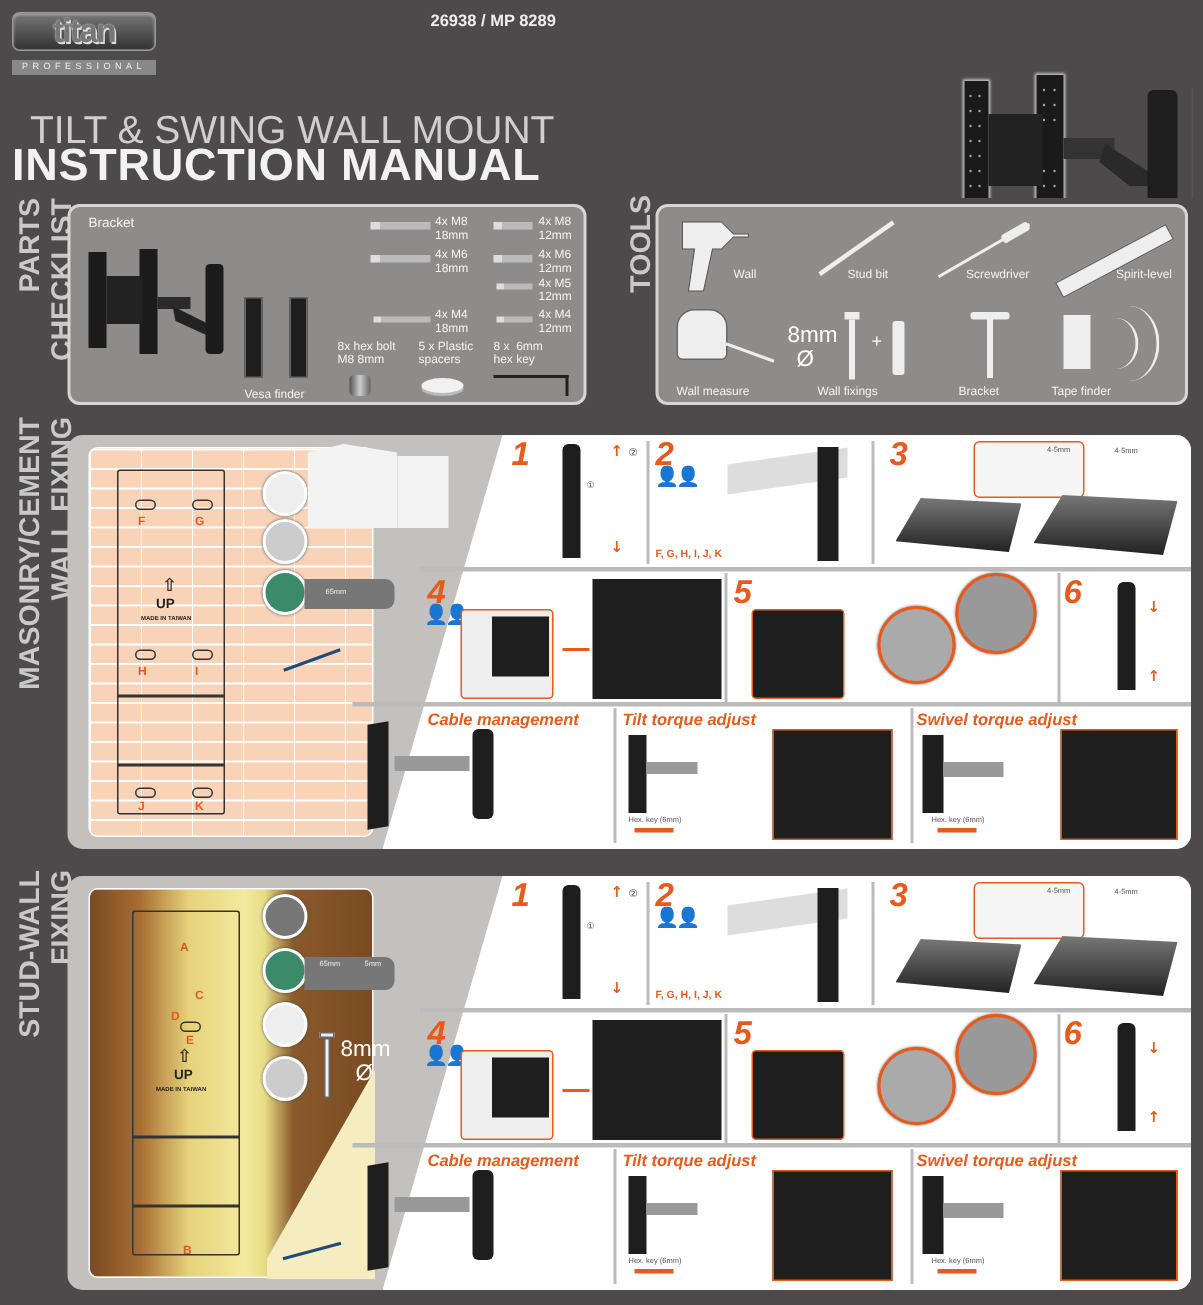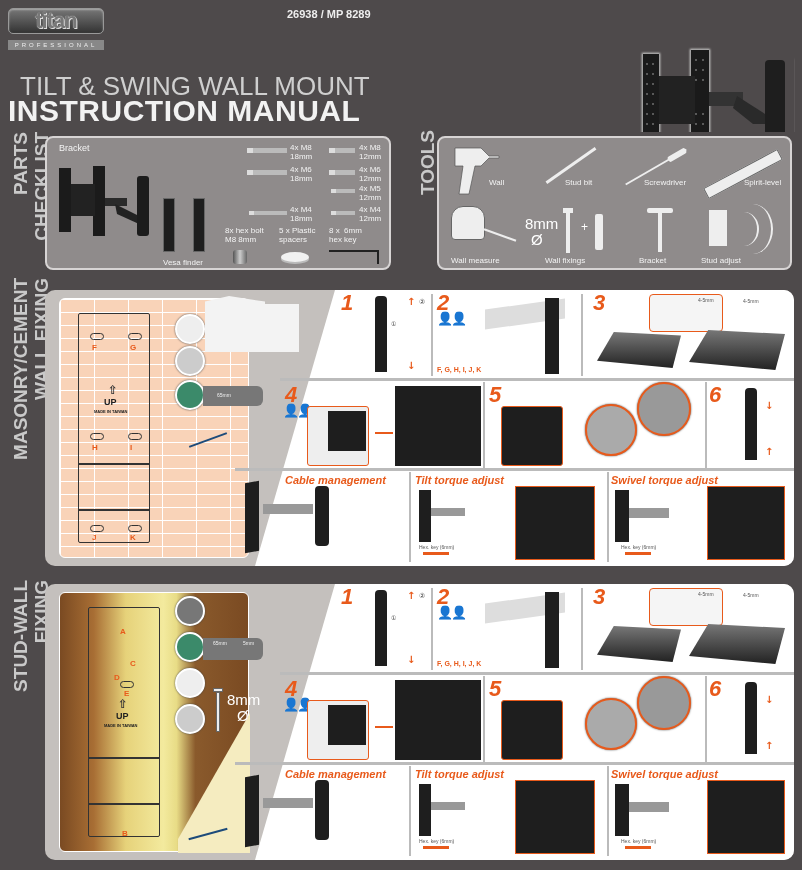--- a/index.html
+++ b/index.html
@@ -176,21 +176,21 @@
   <div class="abs" style="left:156px;top:76px;width:8px;height:36px;background:#eee;border-radius:2px"></div>
   <div class="abs tool-label" style="left:106px;top:118px">Wall fixings</div>
 
   <div class="abs" style="left:208px;top:70px;width:26px;height:5px;background:#eee;border-radius:2px"></div>
   <div class="abs" style="left:219px;top:74px;width:4px;height:40px;background:#eee"></div>
   <div class="abs tool-label" style="left:200px;top:118px">Bracket</div>
 
   <div class="abs" style="left:270px;top:72px;width:18px;height:36px;background:#eee"></div>
   <div class="abs" style="left:290px;top:74px;width:30px;height:34px;border-right:2px solid #eee;border-radius:0 50% 50% 0"></div>
   <div class="abs" style="left:294px;top:66px;width:40px;height:50px;border-right:2px solid #eee;border-radius:0 50% 50% 0"></div>
-  <div class="abs tool-label" style="left:262px;top:118px">Stud adjust</div>
+  <div class="abs tool-label" style="left:262px;top:118px">Tape finder</div>
 </div>
 
 <div class="abs vlabel" style="left:10px;top:478px;width:200px;">MASONRY/CEMENT
 WALL FIXING</div>
 <div class="abs section" style="left:45px;top:290px;width:749px;height:276px;">
 
   <div class="abs brick" style="left:14px;top:8px;width:190px;height:260px;border-radius:6px;border:1px solid #fff">
     <div class="abs plate" style="left:18px;top:14px;width:72px;height:230px"></div>
     <div class="abs slot" style="left:30px;top:34px"></div>
     <div class="abs slot" style="left:68px;top:34px"></div>

